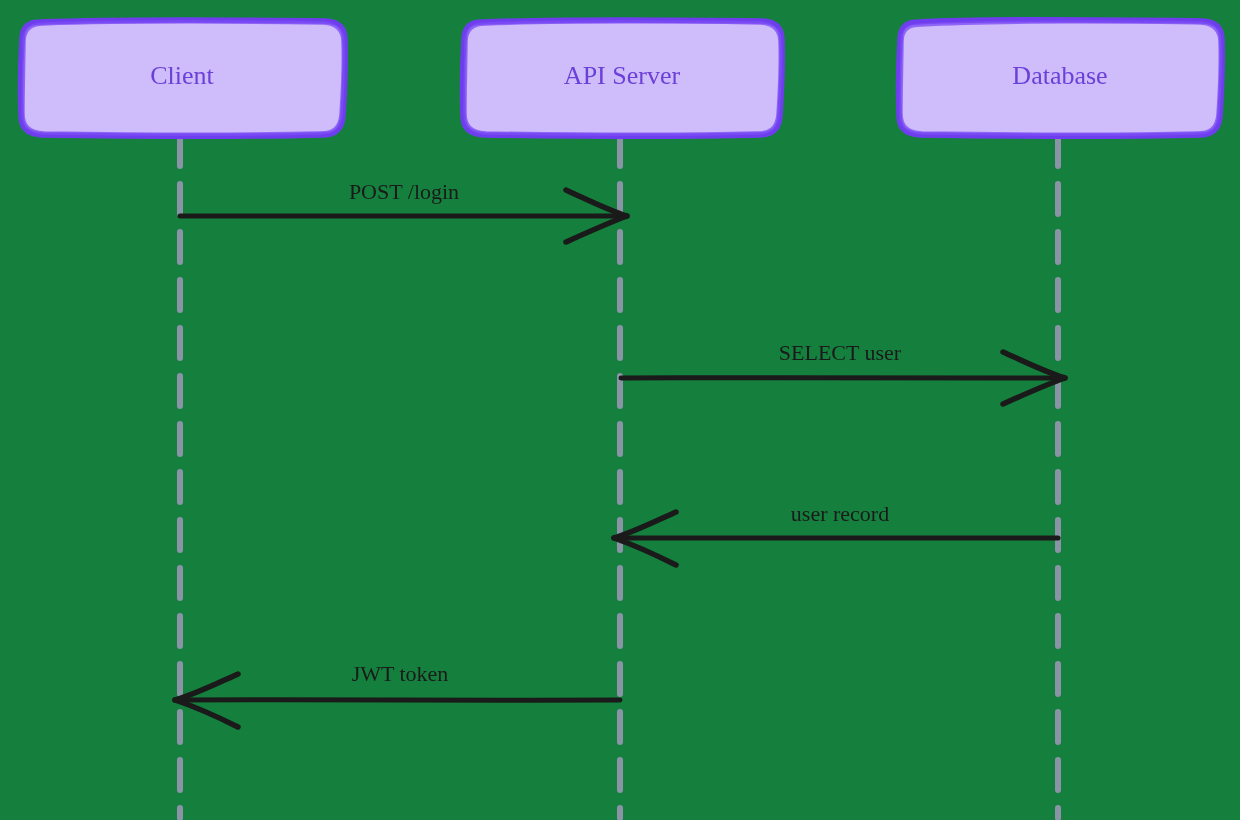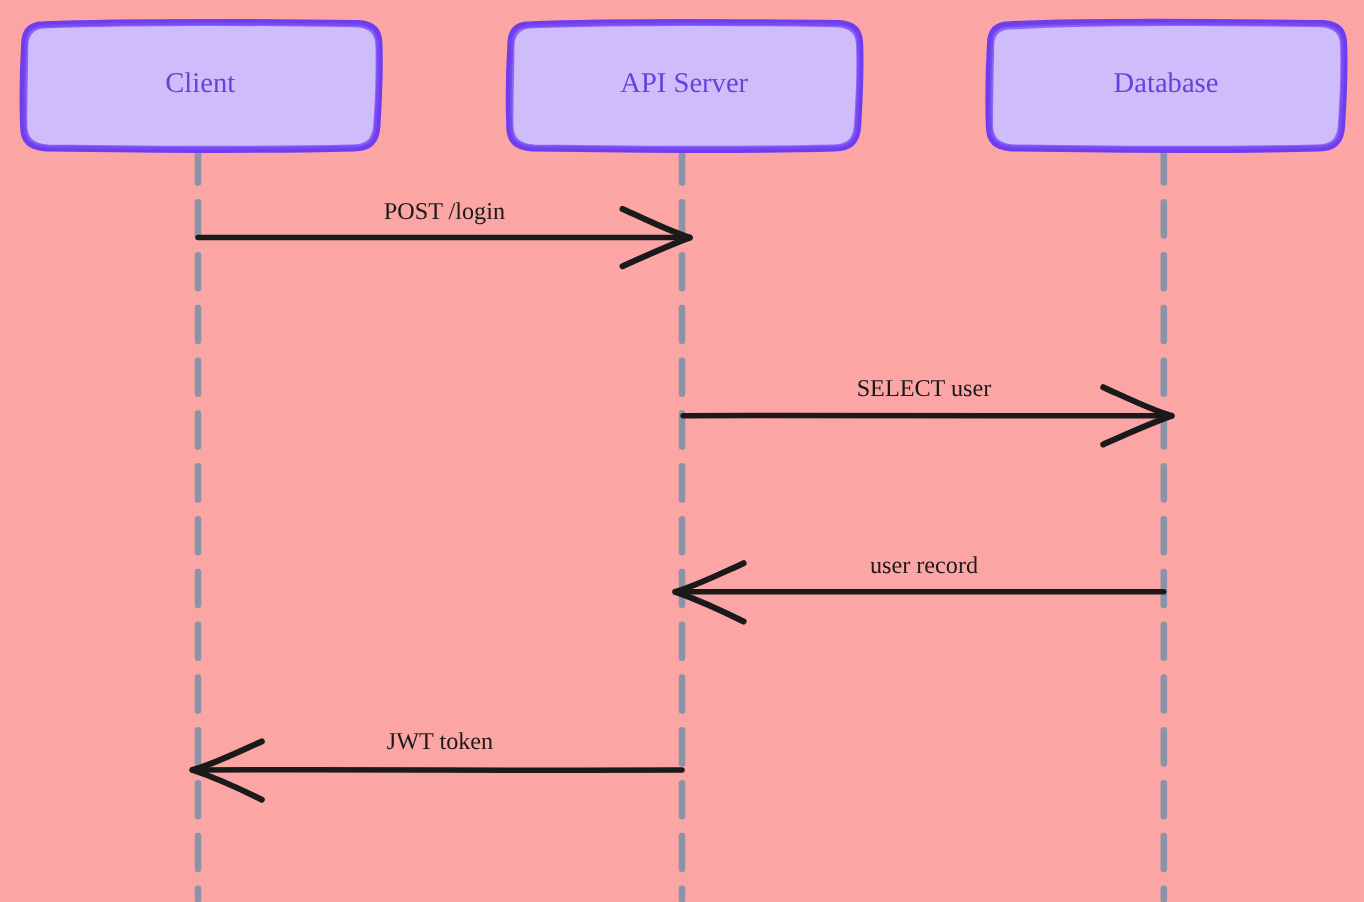--- a/index.html
+++ b/index.html
@@ -10,21 +10,21 @@
   body {
     width: 1240px;
     height: 820px;
     overflow: hidden;
     font-family: "Liberation Serif", "DejaVu Serif", serif;
   }
   #diagram-root {
     position: relative;
     width: 1240px;
     height: 820px;
-    background: #fca5a5;
+    background: #15803d;
   }
   #diagram-svg {
     position: absolute;
     top: 0;
     left: 0;
     width: 1240px;
     height: 820px;
     display: block;
   }
   .participant-label {

